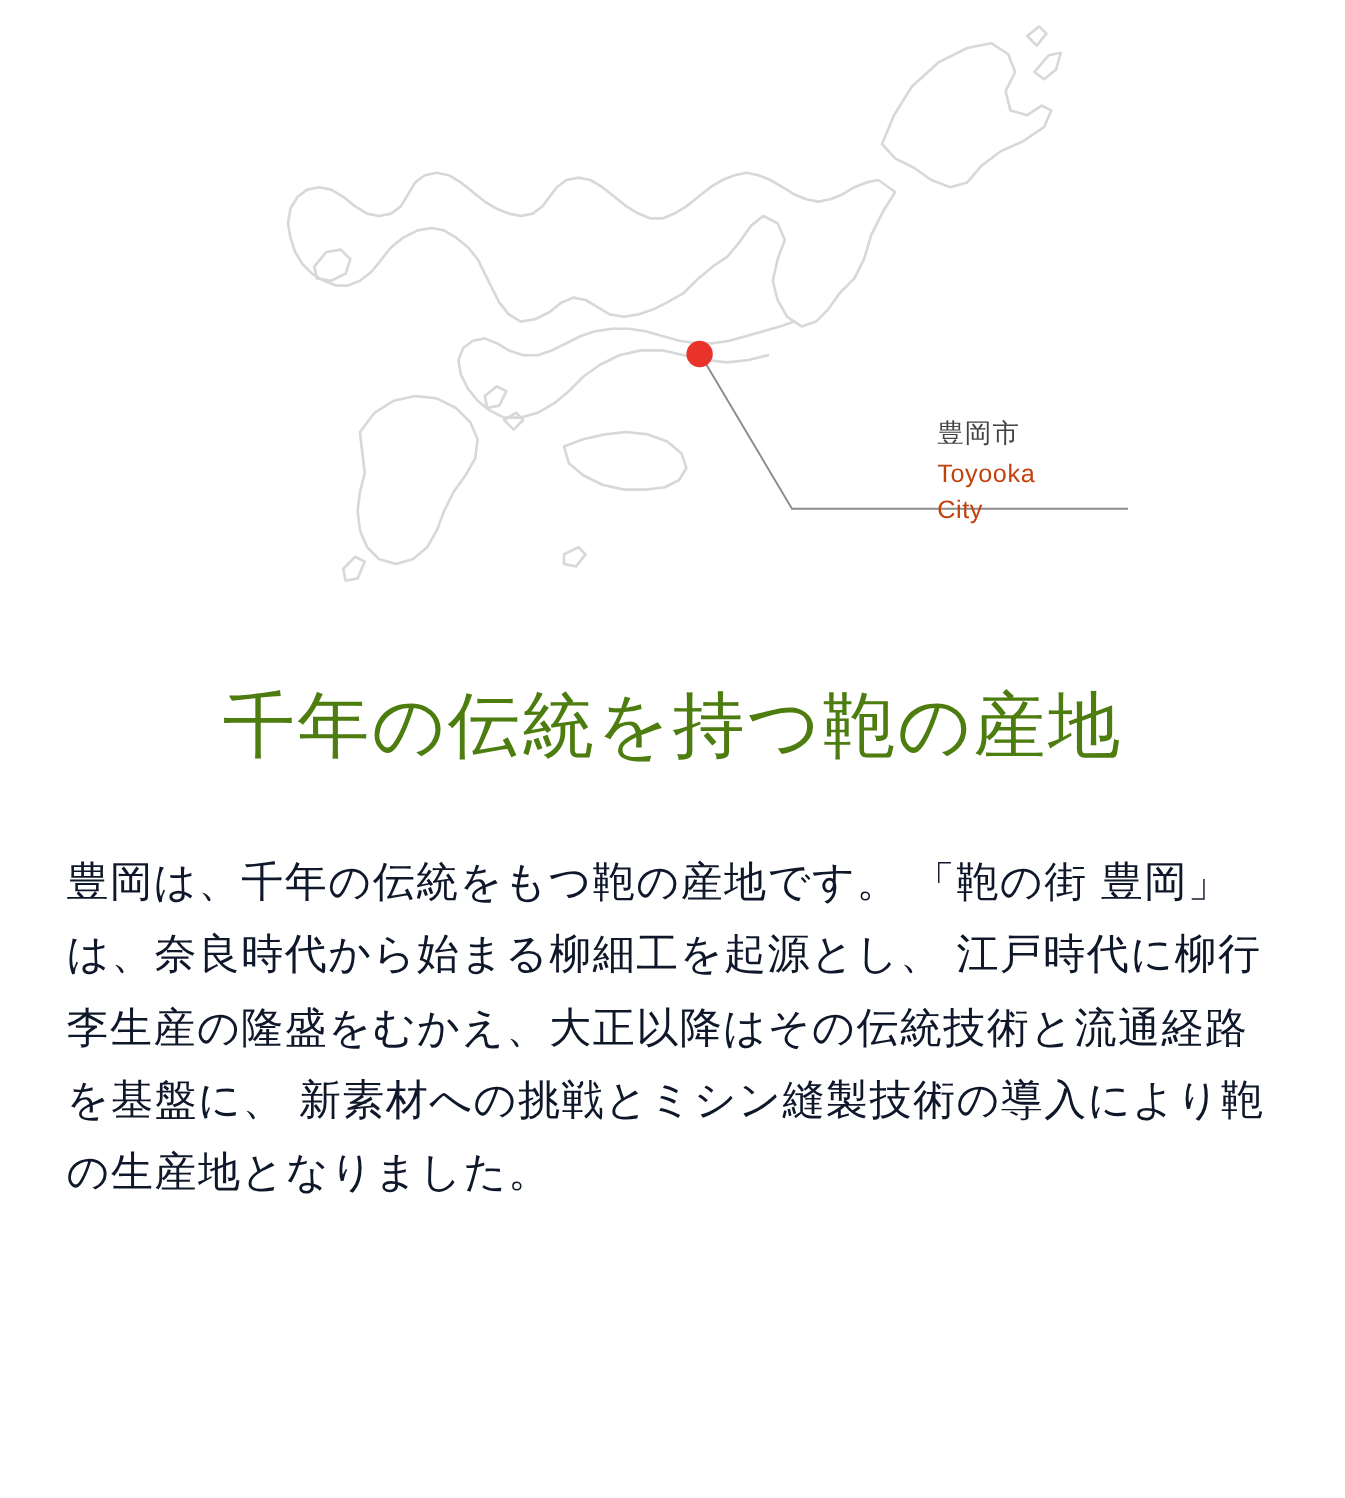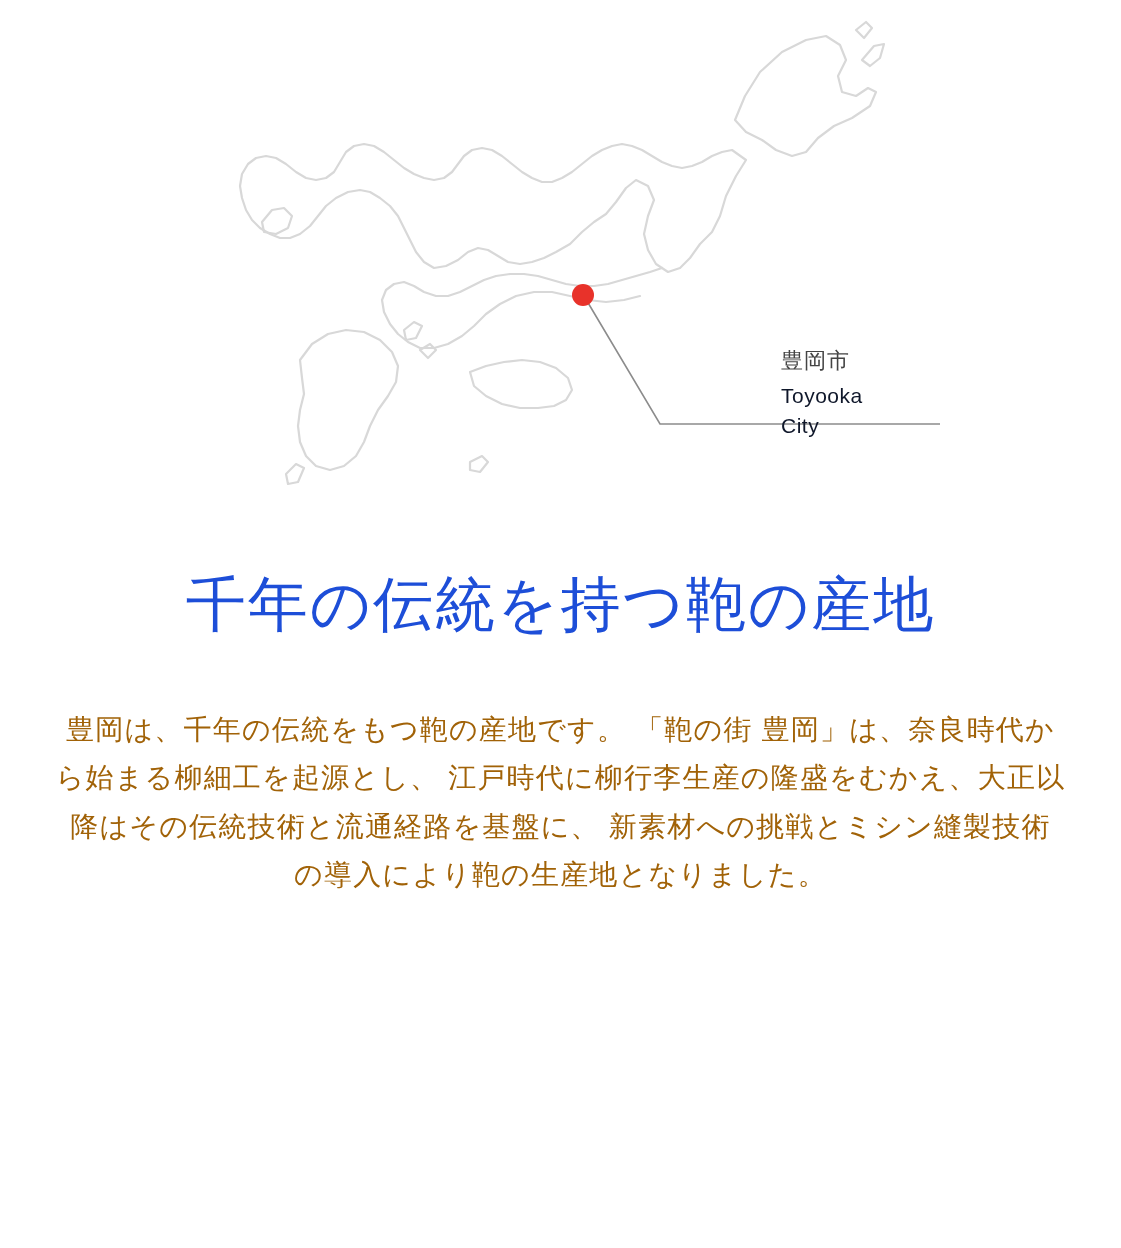--- a/index.html
+++ b/index.html
@@ -43,47 +43,47 @@
   .map-label .jp {
     font-size: 22px;
     letter-spacing: 1px;
     display: block;
     color: #444444;
   }
   .map-label .en {
     font-size: 21px;
     letter-spacing: 0.5px;
     display: block;
-    color: #0f172a;
+    color: #c2410c;
     margin-top: 4px;
   }
 
   
   .heading {
     margin: 20px 0 0 0;
     text-align: center;
     font-weight: 400;
     font-size: 60px;
     line-height: 1.32;
     letter-spacing: 2px;
-    color: #1d4ed8;
+    color: #4d7c0f;
   }
   .heading .line {
     display: block;
   }
 
   
   .body-copy {
     margin: 62px auto 0 auto;
     width: 1010px;
-    font-size: 28px;
+    font-size: 35px;
     line-height: 1.72;
     letter-spacing: 1.2px;
-    color: #a16207;
-    text-align: center;
+    color: #0f172a;
+    text-align: left;
   }
   .body-copy p {
     margin: 0;
   }
 </style>
 </head>
 <body>
 
 <div class="page">
 

